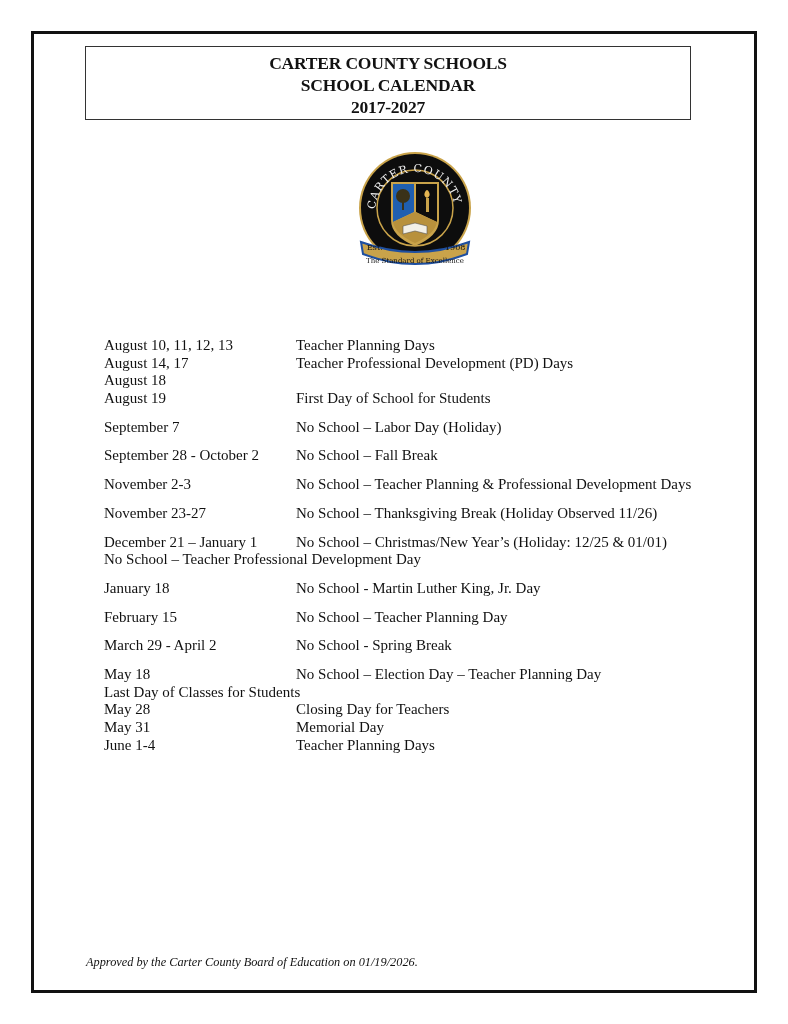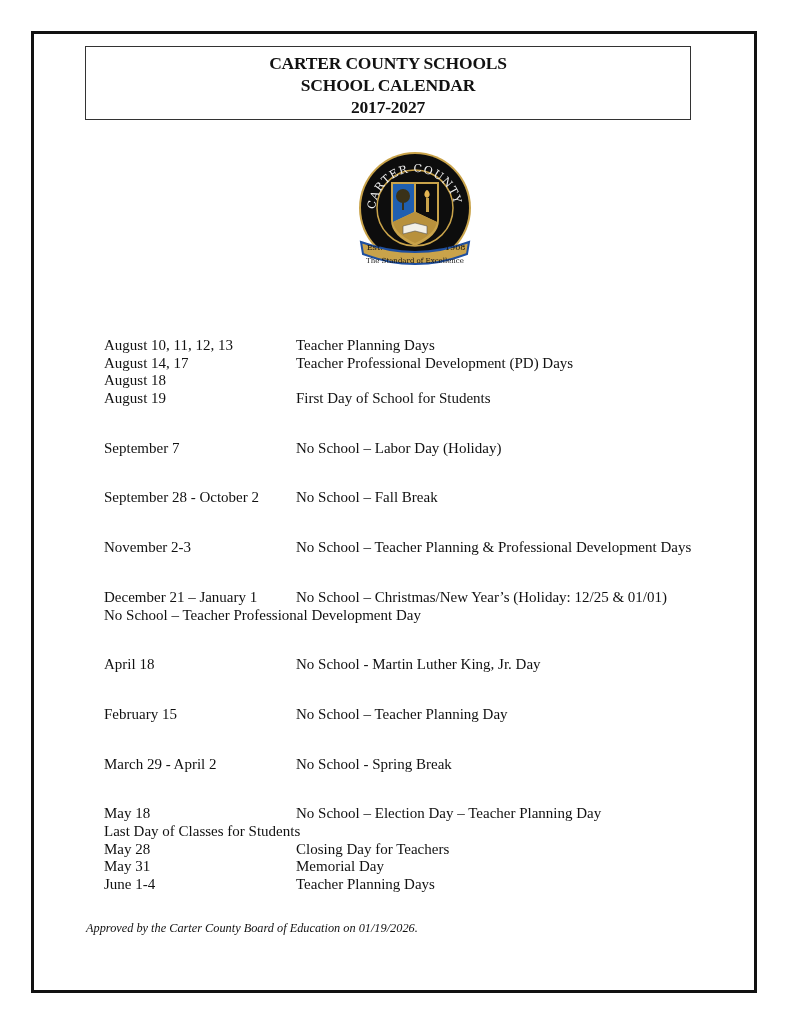--- a/index.html
+++ b/index.html
@@ -6,24 +6,24 @@
   body { width: 788px; height: 1024px; position: relative; overflow: hidden;
          font-family: "Liberation Serif", "DejaVu Serif", serif; color: #111; }
   .page-border { position: absolute; left: 31px; top: 31px; width: 720px; height: 956px;
                  border: 3px solid #111; }
   .title-box { position: absolute; left: 85px; top: 46px; width: 606px; height: 74px;
                border: 1px solid #333; text-align: center; box-sizing: border-box; padding-top: 5px; }
   .title-line { font-weight: bold; font-size: 17.5px; line-height: 22px; letter-spacing: -0.2px; }
   .seal { position: absolute; left: 353px; top: 150px; width: 125px; height: 125px; }
   .events { position: absolute; left: 104px; top: 337px; width: 640px; font-size: 15px; }
   .row { display: flex; height: 17.7px; line-height: 17.7px; white-space: nowrap; }
-  .row.gap { margin-top: 32px; }
+  .row.gap { margin-top: 11px; }
   .date { width: 192px; flex: none; }
   .desc { flex: 1; }
-  .footer { position: absolute; left: 86px; top: 921px; font-size: 12.3px; font-style: italic; }
+  .footer { position: absolute; left: 86px; top: 955px; font-size: 12.3px; font-style: italic; }
 </style>
 </head>
 <body>
 
 <div class="page-border"></div>
 
 <div class="title-box">
   <div class="title-line">CARTER COUNTY SCHOOLS</div>
   <div class="title-line">SCHOOL CALENDAR</div>
   <div class="title-line">2017-2027</div>
@@ -83,28 +83,32 @@
     </div>
     <div class="row gap">
       <div class="date">September 28 - October 2</div>
       <div class="desc">No School – Fall Break</div>
     </div>
     <div class="row gap">
       <div class="date">November 2-3</div>
       <div class="desc">No School – Teacher Planning &amp; Professional Development Days</div>
     </div>
     <div class="row gap">
+      <div class="date">November 23-27</div>
+      <div class="desc">No School – Thanksgiving Break  (Holiday Observed 11/26)</div>
+    </div>
+    <div class="row gap">
       <div class="date">December 21 – January 1</div>
       <div class="desc">No School – Christmas/New Year’s (Holiday: 12/25 &amp; 01/01)</div>
     </div>
     <div class="row">
       <div class="desc">No School – Teacher Professional Development Day</div>
     </div>
     <div class="row gap">
-      <div class="date">April 18</div>
+      <div class="date">January 18</div>
       <div class="desc">No School - Martin Luther King, Jr. Day</div>
     </div>
     <div class="row gap">
       <div class="date">February 15</div>
       <div class="desc">No School – Teacher Planning Day</div>
     </div>
     <div class="row gap">
       <div class="date">March 29 - April 2</div>
       <div class="desc">No School - Spring Break</div>
     </div>

